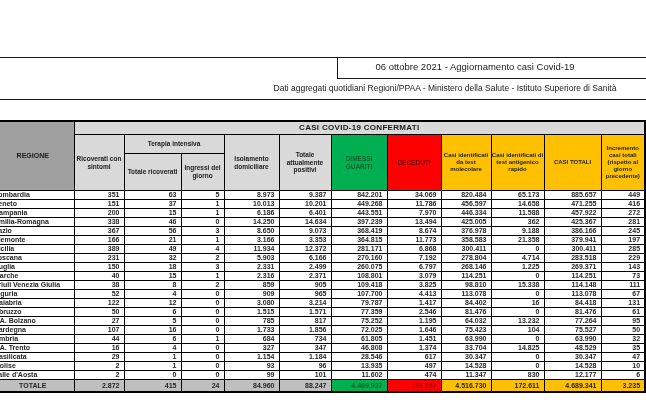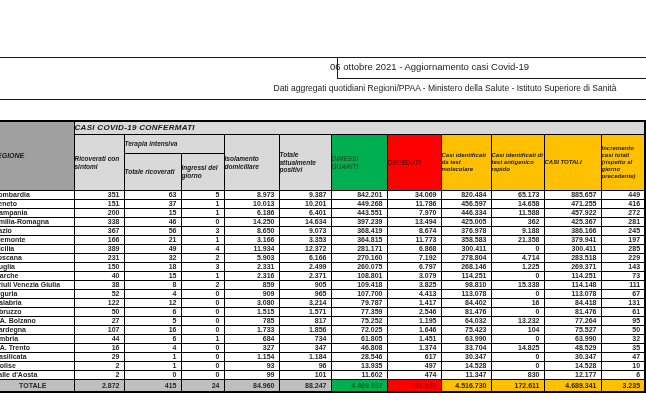--- a/index.html
+++ b/index.html
@@ -5,32 +5,32 @@
   html,body{margin:0;padding:0;background:#fff;}
   #page{position:relative;width:646px;height:400px;overflow:hidden;background:#fff;
         font-family:"Liberation Sans",sans-serif;}
 
   
   .hline{position:absolute;left:0;width:646px;height:0;border-top:1px solid #1a1a1a;}
   #hdr-line-top{top:57px;}
   #hdr-line-mid{top:78px;left:337px;width:309px;}
   #hdr-line-bot{top:99px;}
   #hdr-vline{position:absolute;left:337px;top:57px;height:21px;width:0;border-left:1px solid #1a1a1a;}
-  #report-date{position:absolute;top:61px;left:330px;width:290px;text-align:left;
+  #report-date{position:absolute;top:61px;left:330px;width:290px;text-align:center;
                font-size:9.5px;color:#1a1a1a;}
   #report-source{position:absolute;top:83px;left:235px;width:420px;text-align:center;
                font-size:8.5px;color:#1a1a1a;}
 
   
   #table-clip{position:absolute;top:120px;left:0;width:646px;height:275px;overflow:hidden;}
   table{border-collapse:collapse;table-layout:fixed;margin-left:-10px;width:654px;
         border:2px solid #000;}
   th,td{border:1px solid #000;overflow:hidden;padding:0;vertical-align:middle;}
   th{font-size:6.5px;line-height:1.2;font-weight:bold;color:#1a1a1a;background:#D9D9D9;
-     text-align:left;white-space:normal;font-style:italic;}
+     text-align:center;white-space:normal;}
   th.title{font-size:8px;height:12px;letter-spacing:.3px;}
   th.regione{background:#A0A0A0;font-size:7px;}
   th.green{background:var(--green,#00B050);color:#14632e;}
   th.red{background:var(--red,#FF0000);color:#7a0000;}
   th.yellow{background:var(--yellow,#FFC000);color:#222;font-size:6px;}
   tr.hrow2 th{height:18px;}
   tr.hrow3 th{height:36px;}
   td{font-size:7px;font-weight:bold;color:#262626;white-space:nowrap;line-height:8px;}
   tr.datarow td{height:8px;}
   td.num{text-align:right;padding-right:4px;}

